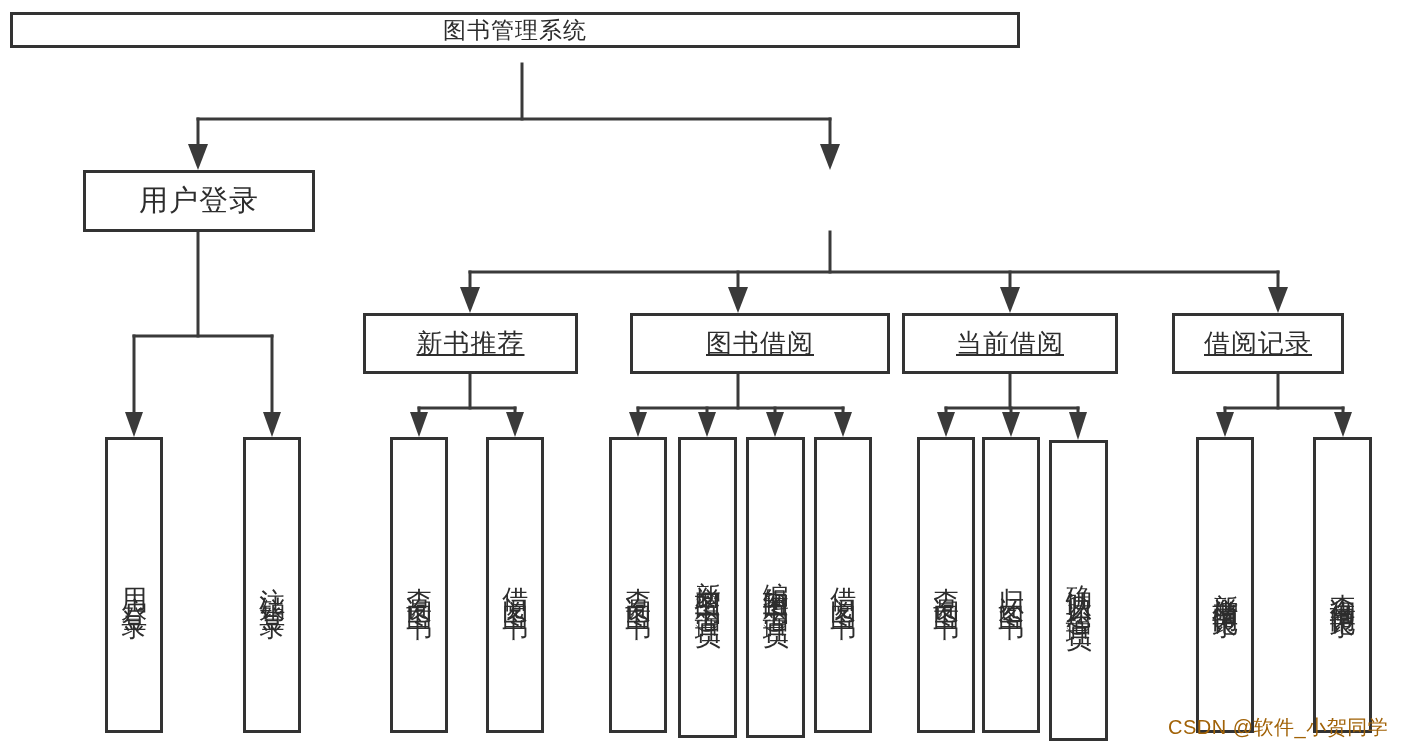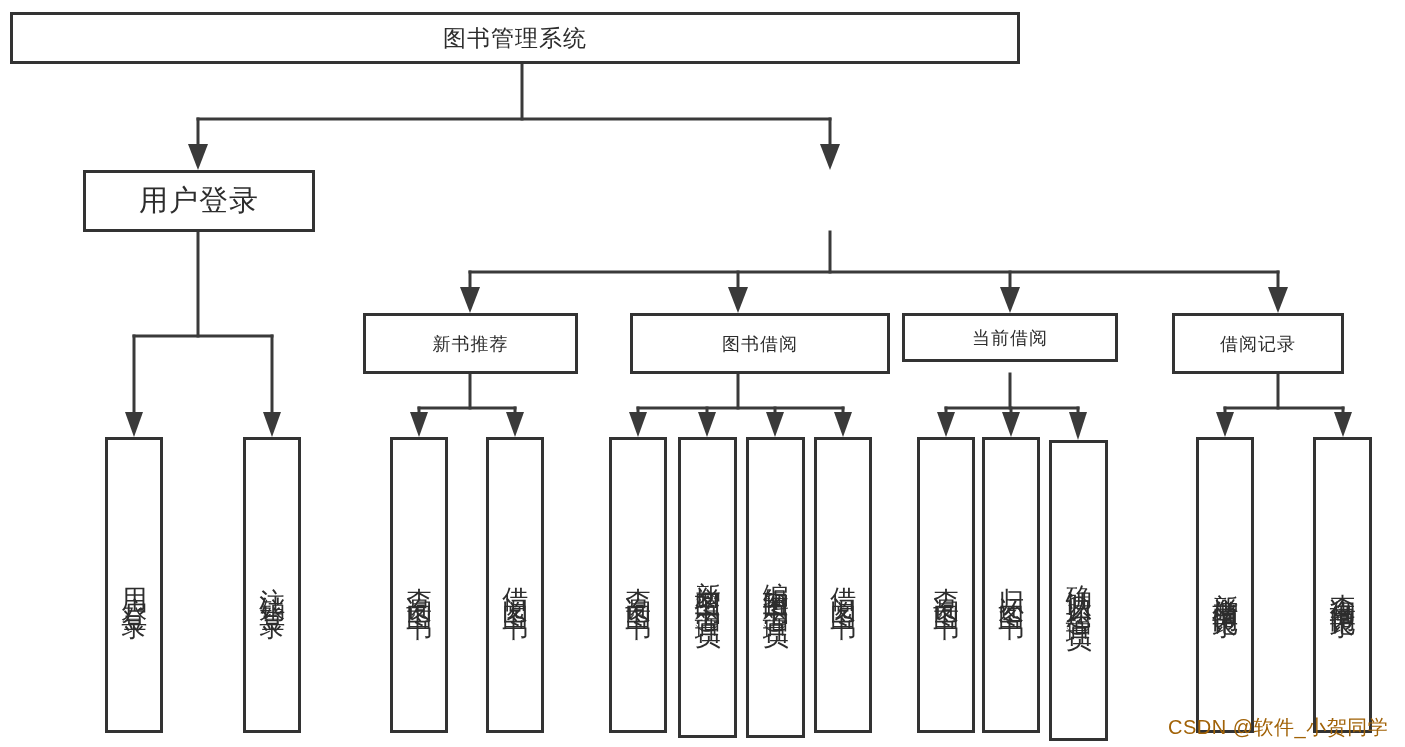--- a/index.html
+++ b/index.html
@@ -37,39 +37,39 @@
     background: #ffffff;
     border: 3px solid #333333;
     display: flex;
     align-items: center;
     justify-content: center;
     color: #2d2d2d;
     z-index: 1;
   }
   .root-box   { font-size: 23px; letter-spacing: 1px; }
   .branch-box { font-size: 29px; letter-spacing: 1px; }
-  .group-box  { font-size: 18px; letter-spacing: 1px; }
+  .group-box  { font-size: 26px; letter-spacing: 1px; text-decoration: underline; }
   .leaf-box .vtext {
     writing-mode: vertical-rl;
     text-orientation: mixed;
     font-size: 26px;
     line-height: 1.05;
     letter-spacing: 9px;
     color: #2d2d2d;
     white-space: nowrap;
   }
   .leaf-box .sp-m { letter-spacing: 4px; }
   .leaf-box .sp-s { letter-spacing: 6px; }
   
-  #n-root  { left: 10px;   top: 12px;  width: 1010px; height: 52px; }
+  #n-root  { left: 10px;   top: 12px;  width: 1010px; height: 36px; }
   #n-login { left: 83px;   top: 170px; width: 232px;  height: 62px; }
   #n-mgmt  { left: 712px;  top: 170px; width: 235px;  height: 62px; }
   #n-newbook { left: 363px;  top: 313px; width: 215px; height: 61px; }
   #n-borrow  { left: 630px;  top: 313px; width: 260px; height: 61px; }
-  #n-current { left: 902px;  top: 313px; width: 216px; height: 49px; }
+  #n-current { left: 902px;  top: 313px; width: 216px; height: 61px; }
   #n-records { left: 1172px; top: 313px; width: 172px; height: 61px; }
   .leaf-box { top: 437px; height: 296px; width: 58px; }
   #l-a1 { left: 105px; }
   #l-a2 { left: 243px; }
   #l-b1 { left: 390px; }
   #l-b2 { left: 486px; }
   #l-c1 { left: 609px; }
   #l-c2 { left: 678px; width: 59px; height: 301px; }
   #l-c3 { left: 746px; width: 59px; height: 301px; }
   #l-c4 { left: 814px; }

